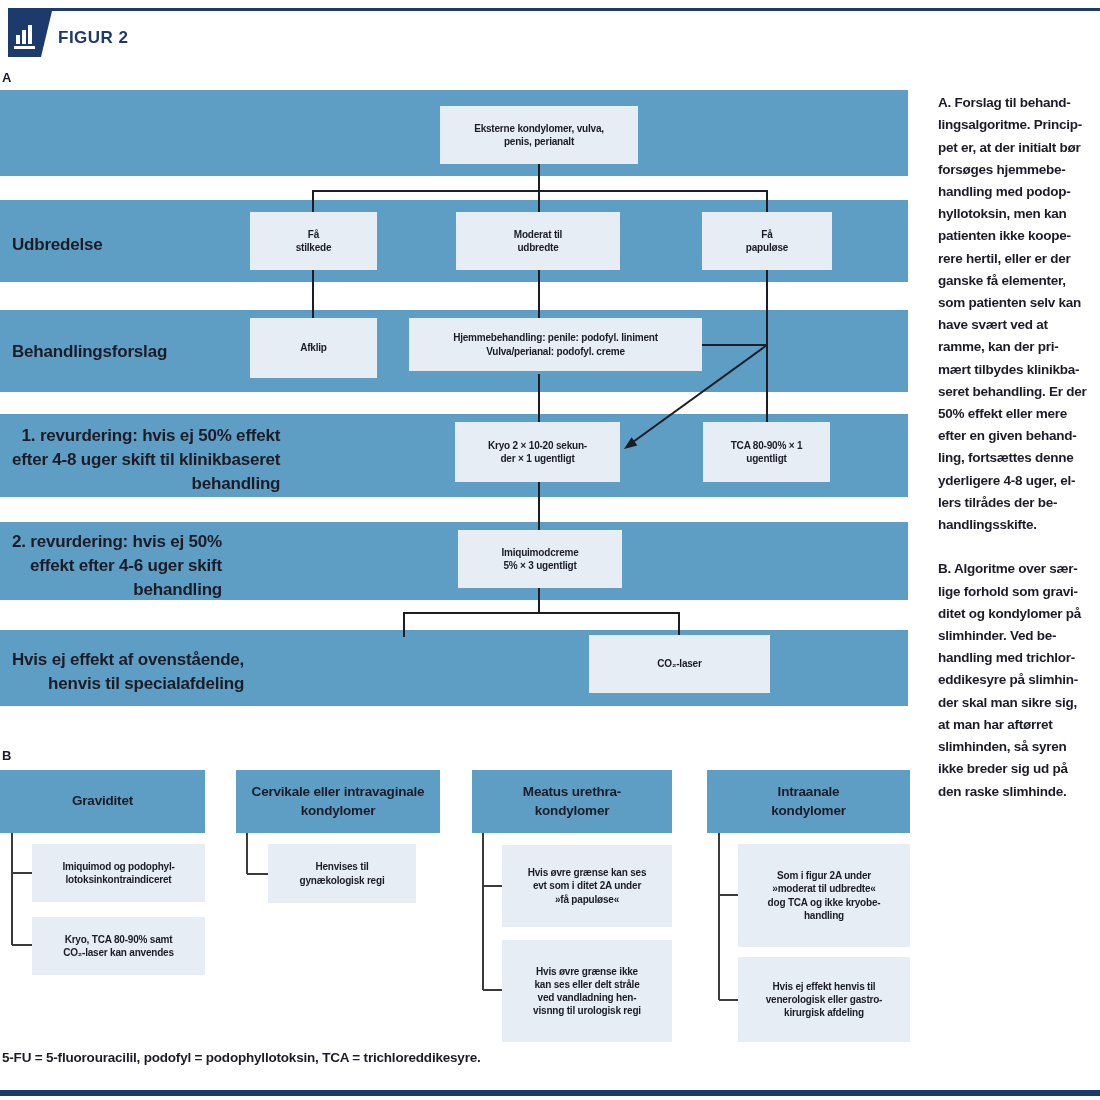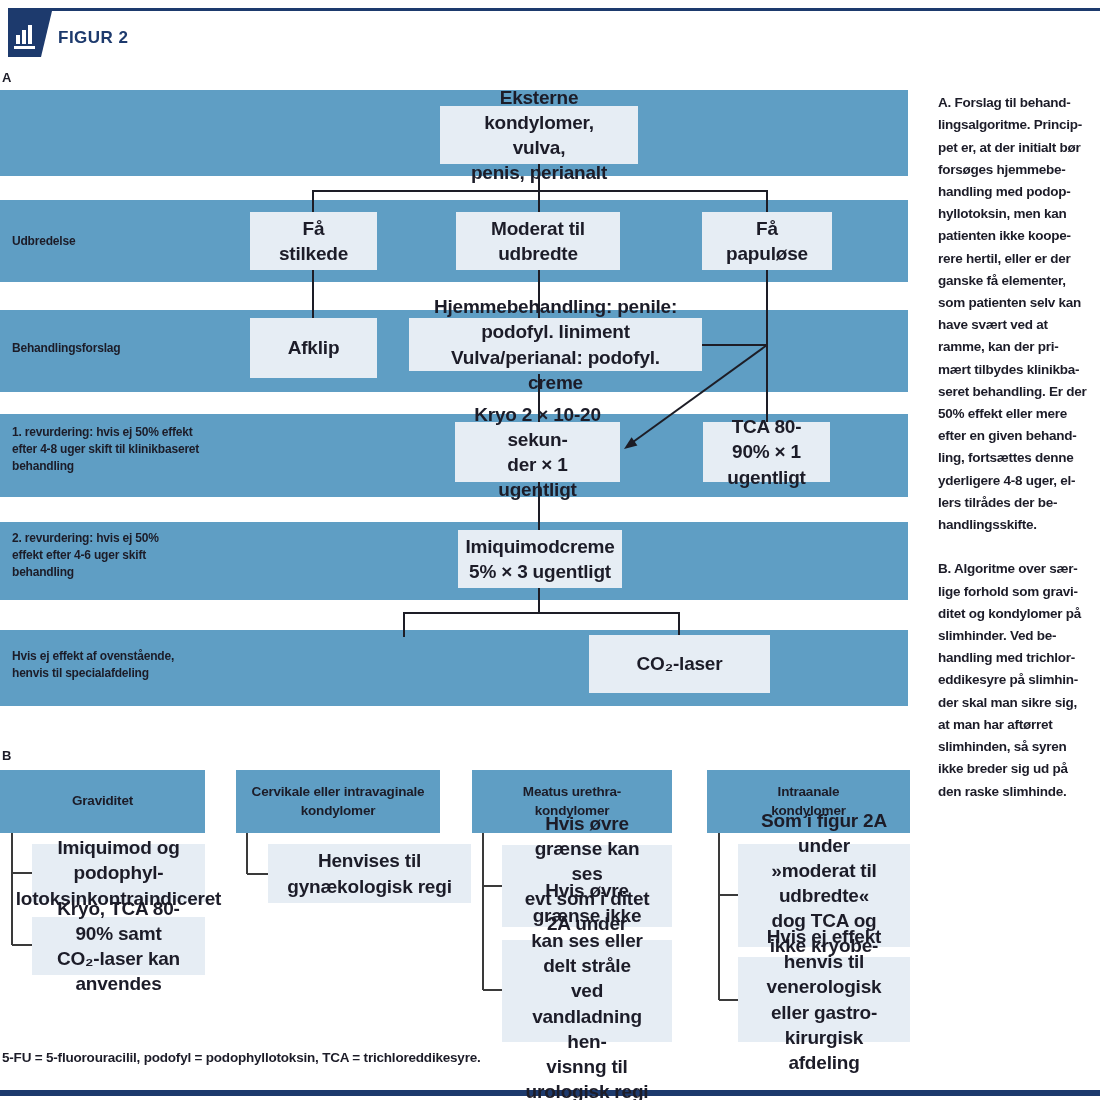--- a/index.html
+++ b/index.html
@@ -7,23 +7,23 @@
         font-family:"Liberation Sans", sans-serif;color:#1c1c28;}
   .rule-top{position:absolute;left:8px;top:8px;width:1092px;height:3px;background:var(--navy,#1d3a6d);}
   .rule-bottom{position:absolute;left:0;top:1090px;width:1100px;height:6px;background:var(--navy,#1d3a6d);}
   .badge{position:absolute;left:8px;top:11px;width:48px;height:48px;}
   .figtitle{position:absolute;left:58px;top:28px;font-size:17px;font-weight:bold;
             letter-spacing:.5px;color:var(--navy,#1d3a6d);}
   .seclabel{position:absolute;font-size:13px;font-weight:bold;}
   .band{position:absolute;left:0;width:908px;background:var(--band-blue,#5f9ec4);}
   .box{position:absolute;background:var(--box-light,#e6edf4);display:flex;align-items:center;
        justify-content:center;text-align:center;white-space:pre-line;font-weight:bold;
-       font-size:19px;line-height:1.32;letter-spacing:-.2px;padding:18px;box-sizing:border-box;z-index:3;}
-  .rowlabel{position:absolute;white-space:pre-line;font-weight:bold;font-size:12px;
-            line-height:1.4;letter-spacing:-.2px;z-index:3;}
+       font-size:10px;line-height:1.32;letter-spacing:-.2px;padding:18px;box-sizing:border-box;z-index:3;}
+  .rowlabel{position:absolute;white-space:pre-line;font-weight:bold;font-size:17px;
+            line-height:1.4;letter-spacing:-.2px;z-index:3;text-align:right;}
   .bheader{position:absolute;background:var(--band-blue,#5f9ec4);display:flex;align-items:center;
            justify-content:center;text-align:center;white-space:pre-line;font-weight:bold;
            font-size:13.5px;line-height:1.35;letter-spacing:-.2px;z-index:3;}
   .sidebar{position:absolute;left:938px;top:70px;width:164px;font-size:13.5px;font-weight:bold;
            line-height:22.2px;letter-spacing:-.25px;white-space:pre-line;}
   .footnote{position:absolute;left:2px;top:1050px;font-size:13.5px;font-weight:bold;letter-spacing:-.2px;}
   svg.connectors{position:absolute;left:0;top:0;z-index:2;pointer-events:none;}
 </style>
 </head>
 <body>
@@ -89,21 +89,21 @@
 kondylomer</div>
   <div class="bheader" style="left:472px;top:770px;width:200px;height:63px;">Meatus urethra-
 kondylomer</div>
   <div class="bheader" style="left:707px;top:770px;width:203px;height:63px;">Intraanale
 kondylomer</div>
 
   <div class="box" style="left:32px;top:844px;width:173px;height:58px;">Imiquimod og podophyl-
 lotoksinkontraindiceret</div>
   <div class="box" style="left:32px;top:917px;width:173px;height:58px;">Kryo, TCA 80-90% samt
 CO₂-laser kan anvendes</div>
-  <div class="box" style="left:268px;top:844px;width:203px;height:59px;">Henvises til
+  <div class="box" style="left:268px;top:844px;width:148px;height:59px;">Henvises til
 gynækologisk regi</div>
   <div class="box" style="left:502px;top:845px;width:170px;height:82px;">Hvis øvre grænse kan ses
 evt som i ditet 2A under
 »få papuløse«</div>
   <div class="box" style="left:502px;top:940px;width:170px;height:102px;">Hvis øvre grænse ikke
 kan ses eller delt stråle
 ved vandladning hen-
 visnng til urologisk regi</div>
   <div class="box" style="left:738px;top:844px;width:172px;height:103px;">Som i figur 2A under
 »moderat til udbredte«

